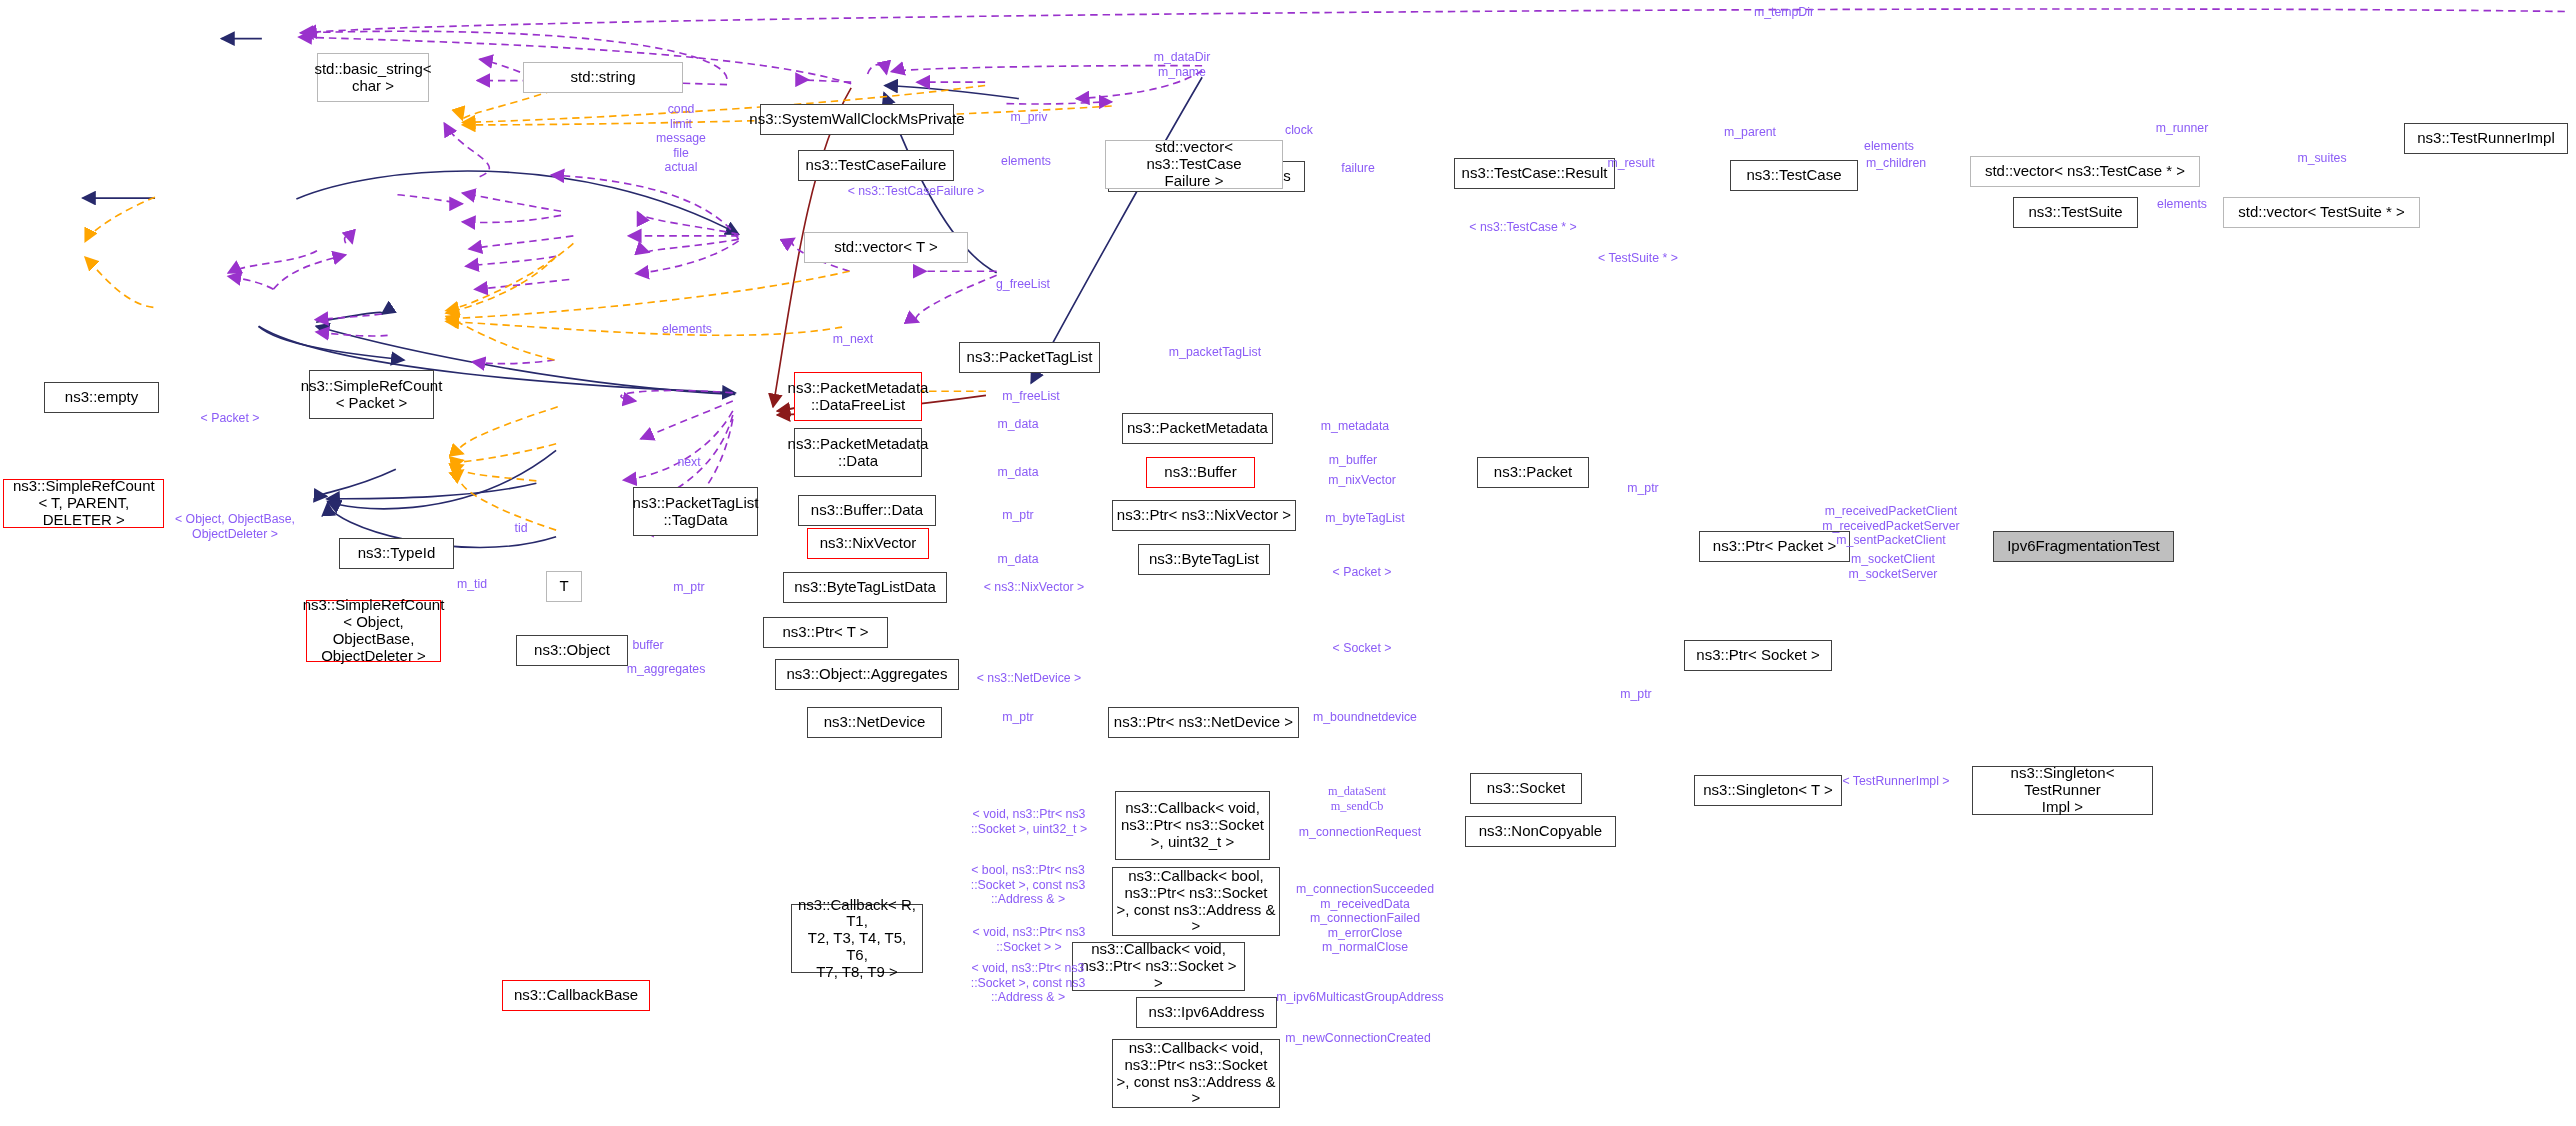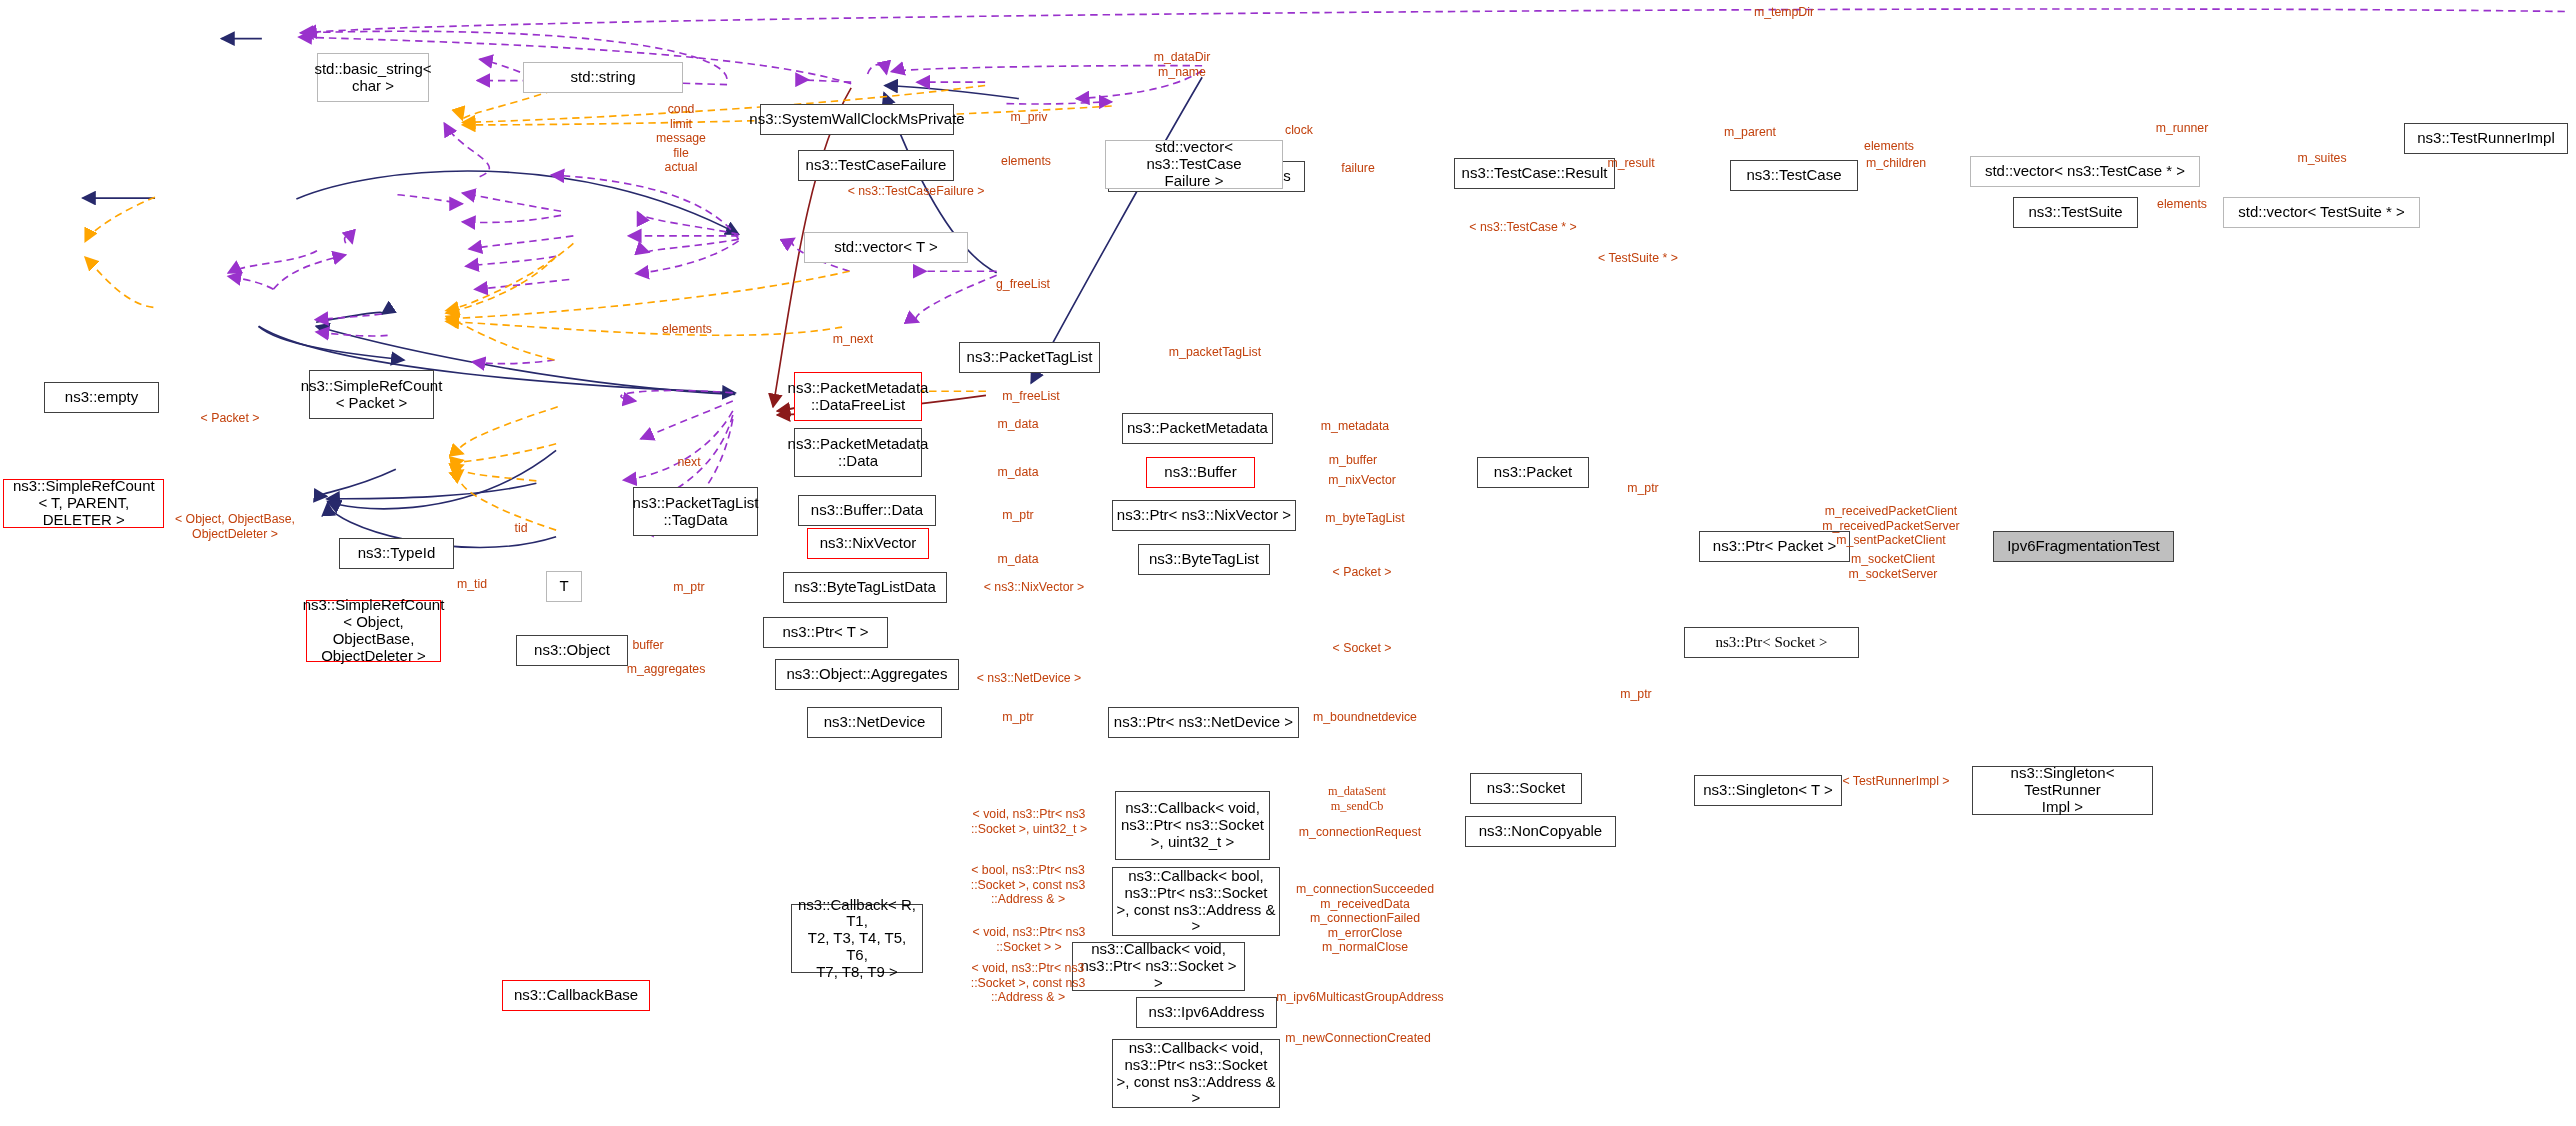--- a/index.html
+++ b/index.html
@@ -6,21 +6,21 @@
   #canvas{position:relative;width:2576px;height:1126px;background:#fff;
     font-family:"Liberation Sans","DejaVu Sans",sans-serif;overflow:hidden;}
   svg.edges{position:absolute;left:0;top:0;width:2576px;height:1126px;pointer-events:none;}
   .node{position:absolute;box-sizing:border-box;display:flex;align-items:center;
     justify-content:center;text-align:center;background:#ffffff;
     font-size:15px;line-height:1.12;color:#000;white-space:pre-line;padding:1.6px 3.3px;}
   .n-solid{border:1.6px solid #404040;}
   .n-thin{border:0.8px solid #b8b8b8;}
   .n-red{border:1.6px solid #ff0000;}
   .n-focus{border:1.6px solid #404040;background:#bfbfbf;}
-  .edgelabel{position:absolute;font-size:12.3px;color:#c2410c;white-space:pre-line;
+  .edgelabel{position:absolute;font-size:12.3px;color:#8b5cf6;white-space:pre-line;
     text-align:center;line-height:1.18;transform:translate(-50%,-50%);}
 </style>
 </head>
 <body>
 
 <div id="canvas">
 
   <svg class="edges" viewBox="0 0 3133 1370">
     <defs>
       <marker id="ah-blue" markerWidth="9" markerHeight="9" refX="8" refY="4.5" orient="auto">
@@ -162,21 +162,21 @@
     <div class="node n-solid" style="left: 1138px; top: 544px; width: 132px; height: 31px;">ns3::ByteTagList</div>
     <div class="node n-solid" style="left: 783px; top: 572px; width: 164px; height: 31px;">ns3::ByteTagListData</div>
     <div class="node n-solid" style="left: 1477px; top: 457px; width: 112px; height: 31px;">ns3::Packet</div>
     <div class="node n-solid" style="left: 1699px; top: 531px; width: 151px; height: 31px;">ns3::Ptr&lt; Packet &gt;</div>
     <div class="node n-focus" style="left: 1993px; top: 531px; width: 181px; height: 31px;">Ipv6FragmentationTest</div>
     <div class="node n-solid" style="left: 763px; top: 617px; width: 125px; height: 31px;">ns3::Ptr&lt; T &gt;</div>
     <div class="node n-solid" style="left: 516px; top: 635px; width: 112px; height: 31px;">ns3::Object</div>
     <div class="node n-solid" style="left: 775px; top: 659px; width: 184px; height: 31px;">ns3::Object::Aggregates</div>
     <div class="node n-solid" style="left: 807px; top: 707px; width: 135px; height: 31px;">ns3::NetDevice</div>
     <div class="node n-solid" style="left: 1108px; top: 707px; width: 191px; height: 31px;">ns3::Ptr&lt; ns3::NetDevice &gt;</div>
-    <div class="node n-solid" style="left: 1684px; top: 627px; width: 175px; height: 31px; font-family: Liberation Serif, serif;">ns3::Ptr&lt; Socket &gt;</div>
+    <div class="node n-solid" style="left: 1684px; top: 640px; width: 148px; height: 31px;">ns3::Ptr&lt; Socket &gt;</div>
     <div class="node n-solid" style="left: 1115px; top: 791px; width: 155px; height: 69px;">ns3::Callback&lt; void,
 ns3::Ptr&lt; ns3::Socket
 &gt;, uint32_t &gt;</div>
     <div class="node n-solid" style="left: 1112px; top: 867px; width: 168px; height: 69px;">ns3::Callback&lt; bool,
 ns3::Ptr&lt; ns3::Socket
 &gt;, const ns3::Address &amp; &gt;</div>
     <div class="node n-solid" style="left: 791px; top: 904px; width: 132px; height: 69px;">ns3::Callback&lt; R, T1,
 T2, T3, T4, T5, T6,
 T7, T8, T9 &gt;</div>
     <div class="node n-solid" style="left: 1072px; top: 942px; width: 173px; height: 49px;">ns3::Callback&lt; void,

